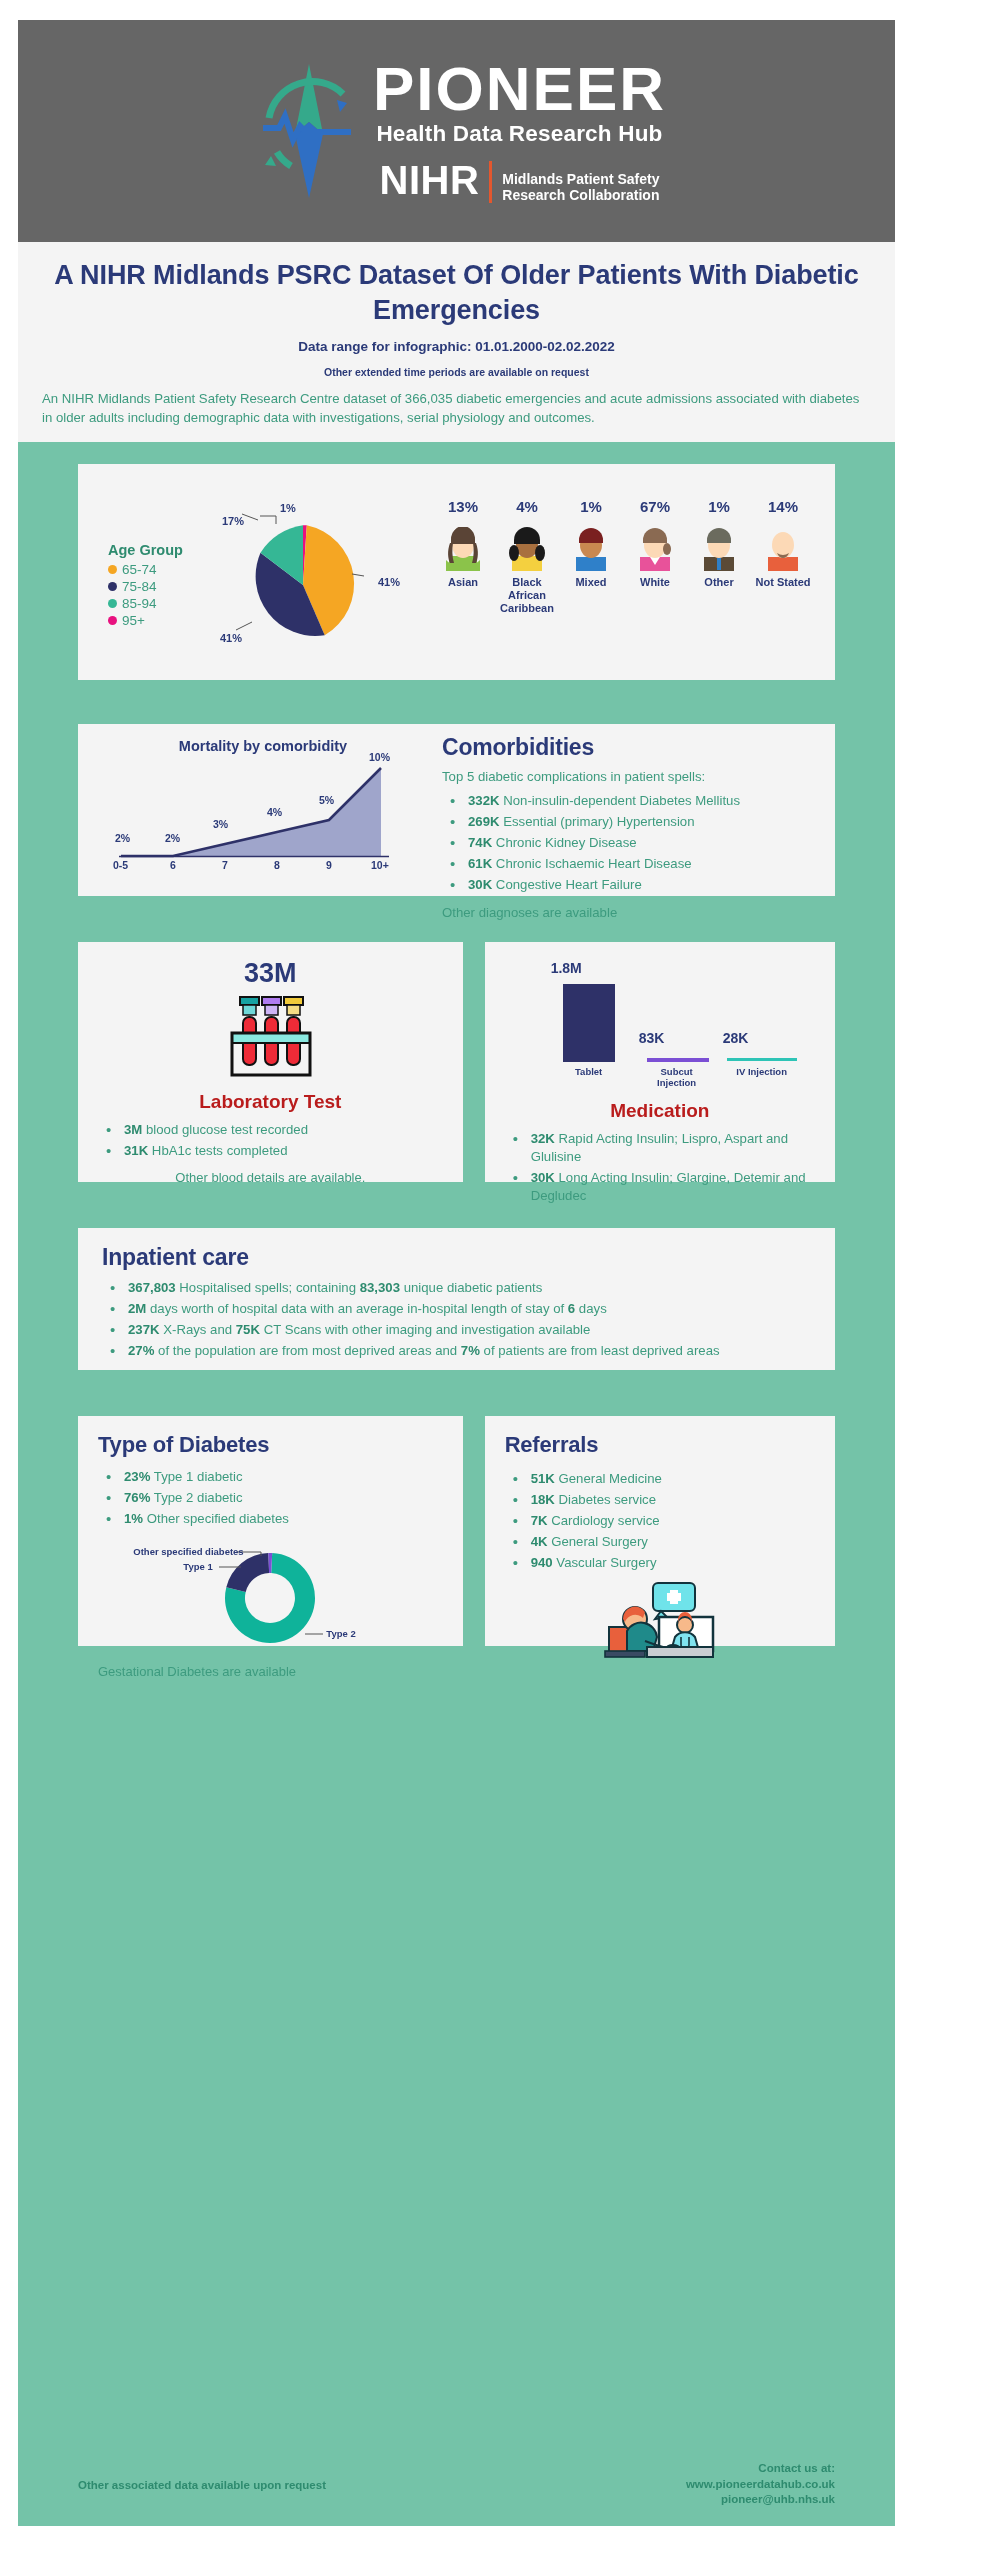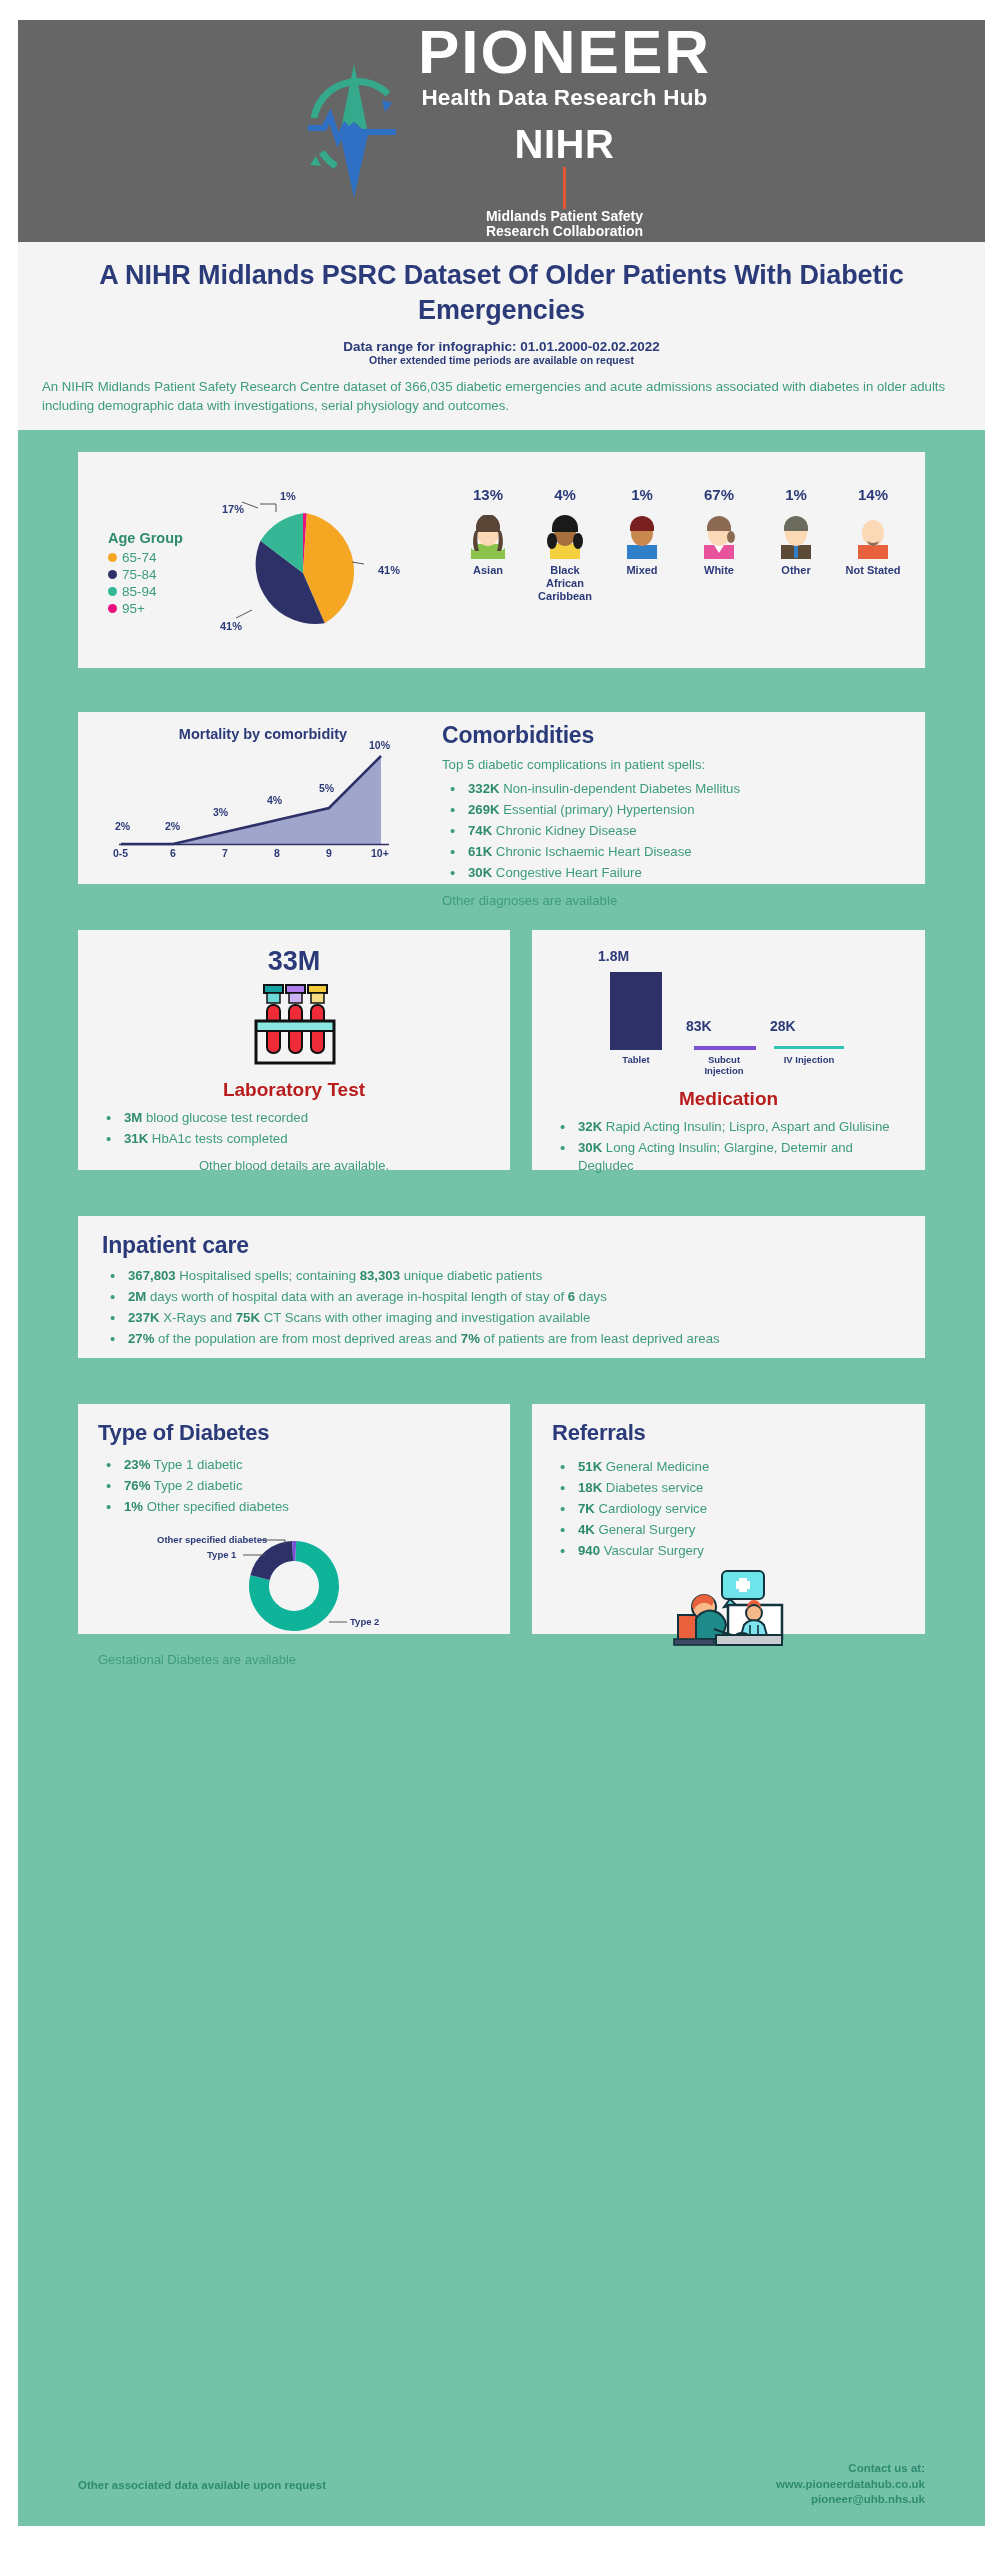--- a/index.html
+++ b/index.html
@@ -10,21 +10,21 @@
   }
   #page {
     position: relative;
     width: 1003px; height: 2560px;
     background: #ffffff;
     overflow: hidden;
   }
   .poster {
     position: absolute;
     left: 18px; top: 20px;
-    width: 967px; height: 2506px;
+    width: 877px; height: 2506px;
     background: #f4f4f4;
     display: flex; flex-direction: column;
   }
 
   
   .header {
     height: 222px;
     background: #666666;
     display: flex; align-items: center; justify-content: center;
     flex: 0 0 auto;
@@ -33,21 +33,21 @@
   .logo-mark { width: 128px; height: 150px; flex: 0 0 auto; margin-right: -6px; }
   .brand-stack { display: flex; flex-direction: column; align-items: center; }
   .brand-pioneer {
     color: #ffffff; font-size: 62px; font-weight: 700;
     letter-spacing: 2px; line-height: 0.98;
   }
   .brand-sub {
     color: #ffffff; font-size: 22.5px; font-weight: 700;
     letter-spacing: 0.2px; margin-top: 2px;
   }
-  .nihr-row { display: flex; align-items: center; margin-top: 11px; flex-direction: column; }
+  .nihr-row { display: flex; align-items: flex-end; gap: 10px; margin-top: 11px; }
   .nihr-word { color: #ffffff; font-size: 40px; font-weight: 800; letter-spacing: 0.5px; }
   .nihr-bar { width: 3px; height: 42px; background: #e4572e; }
   .nihr-lines { display:flex; flex-direction: column; line-height: 1.12; }
   .nihr-lines span { color: #ffffff; font-size: 14px; font-weight: 600; }
 
   
   .titleblock {
     background: #f4f4f4;
     padding: 16px 24px 14px 24px;
     flex: 0 0 auto;
@@ -55,21 +55,21 @@
   .main-title {
     color: #2b3a78; font-size: 27px; font-weight: 700;
     text-align: center; line-height: 1.28; letter-spacing: -0.1px;
   }
   .data-range {
     color: #2b3a78; font-size: 13.5px; font-weight: 700;
     text-align: center; margin-top: 12px;
   }
   .data-note {
     color: #2b3a78; font-size: 10.5px; font-weight: 700;
-    text-align: center; margin-top: 0;
+    text-align: center; margin-top: 12px;
   }
   .intro {
     color: #3d9b7f; font-size: 13.2px; line-height: 1.42;
     margin-top: 12px; text-align: left;
   }
 
   
   .body-green {
     background: #74c3a8;
     flex: 1 1 auto;

